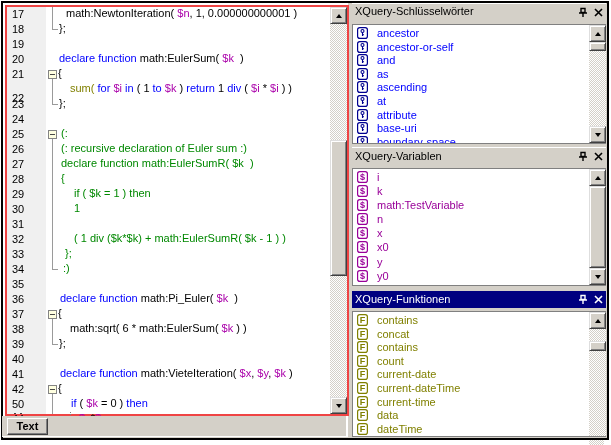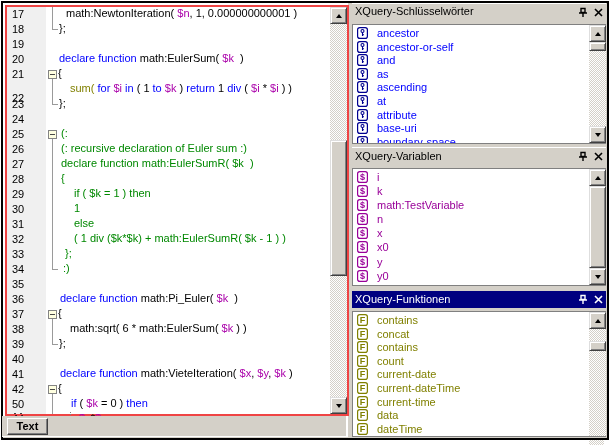--- a/index.html
+++ b/index.html
@@ -63,21 +63,20 @@
 <div class="ab cr" style="top:44px;padding-left:14px"><i class="k">declare</i> <i class="k">function</i> math:EulerSum( <i class="v">$k</i>&nbsp;&nbsp;)</div>
 <div class="ab cr" style="top:59px;padding-left:13px">{</div>
 <div class="ab cr" style="top:74px;padding-left:25px"><i class="f">sum(</i> <i class="k">for</i> <i class="v">$i</i> <i class="k">in</i> ( 1 <i class="k">to</i> <i class="v">$k</i> ) <i class="k">return</i> 1 <i class="k">div</i> ( <i class="v">$i</i> * <i class="v">$i</i> ) )</div>
 <div class="ab cr" style="top:89px;padding-left:14px">};</div>
 <div class="ab cr" style="top:119px;padding-left:16px"><i class="c">(:</i></div>
 <div class="ab cr" style="top:134px;padding-left:16px"><i class="c">(: recursive declaration of Euler sum :)</i></div>
 <div class="ab cr" style="top:149px;padding-left:16px"><i class="c">declare function math:EulerSumR( $k&nbsp;&nbsp;)</i></div>
 <div class="ab cr" style="top:164px;padding-left:16px"><i class="c">{</i></div>
 <div class="ab cr" style="top:179px;padding-left:29px"><i class="c">if ( $k = 1 ) then</i></div>
 <div class="ab cr" style="top:194px;padding-left:29px"><i class="c">1</i></div>
-<div class="ab cr" style="top:209px;padding-left:29px"><i class="c">else</i></div>
 <div class="ab cr" style="top:224px;padding-left:29px"><i class="c">( 1 div ($k*$k) + math:EulerSumR( $k - 1 ) )</i></div>
 <div class="ab cr" style="top:239px;padding-left:20px"><i class="c">};</i></div>
 <div class="ab cr" style="top:254px;padding-left:18px"><i class="c">:)</i></div>
 <div class="ab cr" style="top:284px;padding-left:15px"><i class="k">declare</i> <i class="k">function</i> math:Pi_Euler( <i class="v">$k</i>&nbsp;&nbsp;)</div>
 <div class="ab cr" style="top:299px;padding-left:13px">{</div>
 <div class="ab cr" style="top:314px;padding-left:25px">math:sqrt( 6 * math:EulerSum( <i class="v">$k</i> ) )</div>
 <div class="ab cr" style="top:329px;padding-left:14px">};</div>
 <div class="ab cr" style="top:359px;padding-left:15px"><i class="k">declare</i> <i class="k">function</i> math:VieteIteration( <i class="v">$x</i>, <i class="v">$y</i>, <i class="v">$k</i> )</div>
 <div class="ab cr" style="top:374px;padding-left:13px">{</div>
 <div class="ab cr" style="top:389px;padding-left:26px"><i class="k">if</i> ( <i class="v">$k</i> = 0 ) <i class="k">then</i></div>

